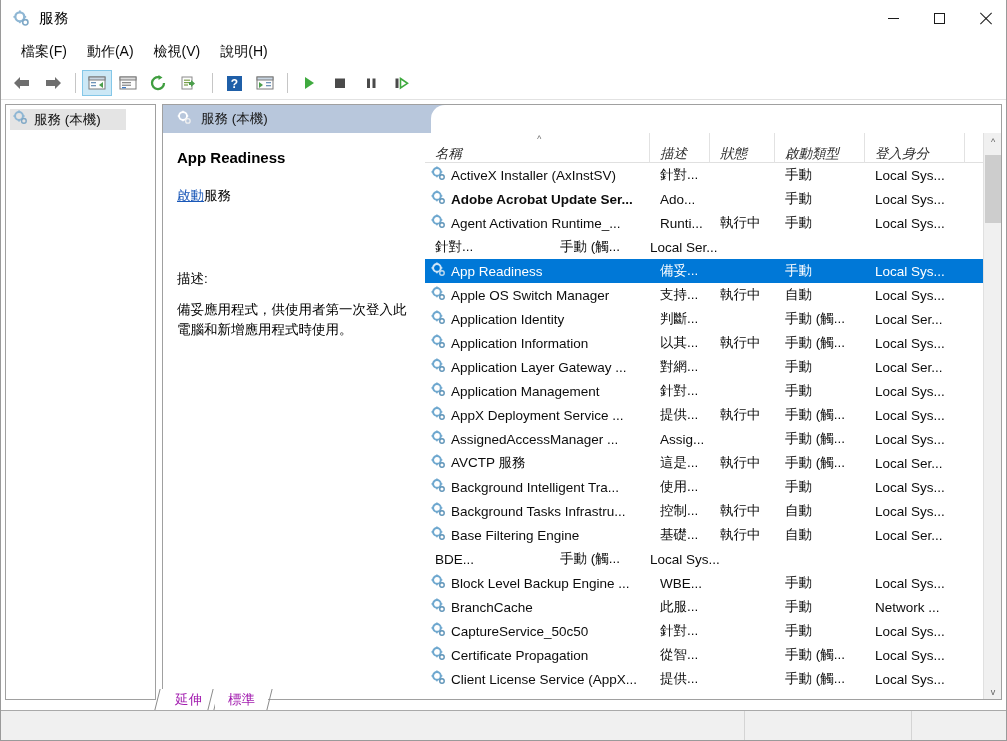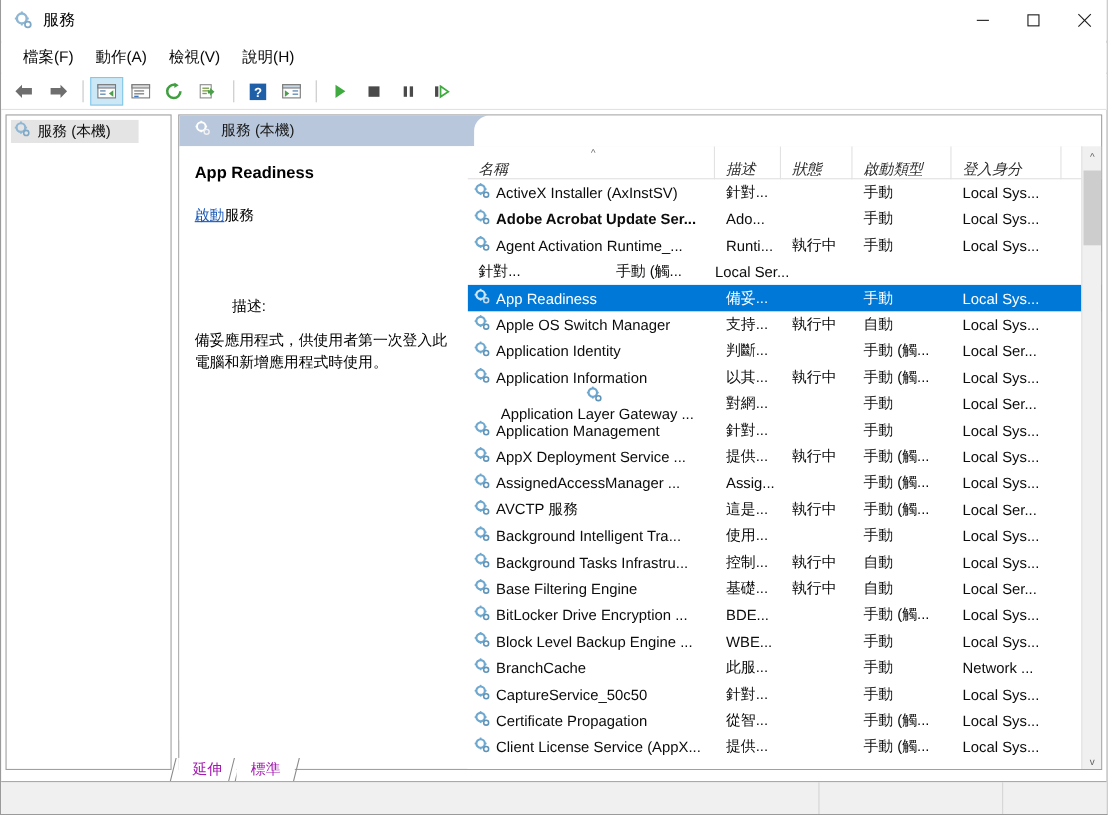--- a/index.html
+++ b/index.html
@@ -145,21 +145,21 @@
     background: #ffffff;
   }
   .svc-title {
     font-size: 15px; font-weight: bold; color: #000;
     margin-bottom: 21px;
   }
   .svc-action { font-size: 13.5px; color: #000; margin-bottom: 65px; }
   .svc-action .link {
     color: #1a58b8; text-decoration: underline; cursor: pointer;
   }
-  .svc-desc-label { font-size: 13.5px; color: #000; margin-bottom: 2px; margin-left: 34px; }
+  .svc-desc-label { font-size: 13.5px; color: #000; margin-bottom: 2px; }
   .svc-desc-body  { font-size: 13.5px; color: #000; line-height: 20px; margin-top: 12px; }
 
   
   .listview {
     position: absolute; left: 262px; top: 28px;
     width: 578px; height: 568px;
     background: #ffffff;
     overflow: hidden;
   }
   .lv-head {
@@ -594,21 +594,21 @@
                     <circle cx="11.7" cy="11.7" r="2.4" fill="none" stroke="#5f94b8" stroke-width="1.5"></circle>
                   </svg></span>
                 <span class="nm">Application Information</span>
               </div>
               <div class="cell" style="width: 60px;">以其...</div>
               <div class="cell" style="width: 65px;">執行中</div>
               <div class="cell" style="width: 90px;">手動 (觸...</div>
               <div class="cell" style="width: 100px;">Local Sys...</div>
             </div>
             <div class="row">
-              <div class="cell name" style="width: 225px; flex-direction: column;">
+              <div class="cell name" style="width: 225px;">
                 <span><svg width="15" height="15" viewBox="0 0 16 16">
                     <circle cx="6.3" cy="6.3" r="4.1" fill="none" stroke="#6fa8cf" stroke-width="2.1"></circle>
                     <circle cx="6.3" cy="6.3" r="1.4" fill="#ffffff"></circle>
                     <g fill="#6fa8cf">
                       <rect x="5.5" y="0.5" width="1.6" height="1.9"></rect>
                       <rect x="5.5" y="10.2" width="1.6" height="1.9"></rect>
                       <rect x="0.5" y="5.5" width="1.9" height="1.6"></rect>
                       <rect x="10.2" y="5.5" width="1.9" height="1.6"></rect>
                     </g>
                     <circle cx="11.7" cy="11.7" r="2.4" fill="none" stroke="#5f94b8" stroke-width="1.5"></circle>
@@ -754,34 +754,20 @@
                     <circle cx="11.7" cy="11.7" r="2.4" fill="none" stroke="#5f94b8" stroke-width="1.5"></circle>
                   </svg></span>
                 <span class="nm">Base Filtering Engine</span>
               </div>
               <div class="cell" style="width: 60px;">基礎...</div>
               <div class="cell" style="width: 65px;">執行中</div>
               <div class="cell" style="width: 90px;">自動</div>
               <div class="cell" style="width: 100px;">Local Ser...</div>
             </div>
             <div class="row">
-              <div class="cell name" style="width: 225px;">
-                <span><svg width="15" height="15" viewBox="0 0 16 16">
-                    <circle cx="6.3" cy="6.3" r="4.1" fill="none" stroke="#6fa8cf" stroke-width="2.1"></circle>
-                    <circle cx="6.3" cy="6.3" r="1.4" fill="#ffffff"></circle>
-                    <g fill="#6fa8cf">
-                      <rect x="5.5" y="0.5" width="1.6" height="1.9"></rect>
-                      <rect x="5.5" y="10.2" width="1.6" height="1.9"></rect>
-                      <rect x="0.5" y="5.5" width="1.9" height="1.6"></rect>
-                      <rect x="10.2" y="5.5" width="1.9" height="1.6"></rect>
-                    </g>
-                    <circle cx="11.7" cy="11.7" r="2.4" fill="none" stroke="#5f94b8" stroke-width="1.5"></circle>
-                  </svg></span>
-                <span class="nm">BitLocker Drive Encryption ...</span>
-              </div>
               <div class="cell" style="width: 60px;">BDE...</div>
               <div class="cell" style="width: 65px;"></div>
               <div class="cell" style="width: 90px;">手動 (觸...</div>
               <div class="cell" style="width: 100px;">Local Sys...</div>
             </div>
             <div class="row">
               <div class="cell name" style="width: 225px;">
                 <span><svg width="15" height="15" viewBox="0 0 16 16">
                     <circle cx="6.3" cy="6.3" r="4.1" fill="none" stroke="#6fa8cf" stroke-width="2.1"></circle>
                     <circle cx="6.3" cy="6.3" r="1.4" fill="#ffffff"></circle>

